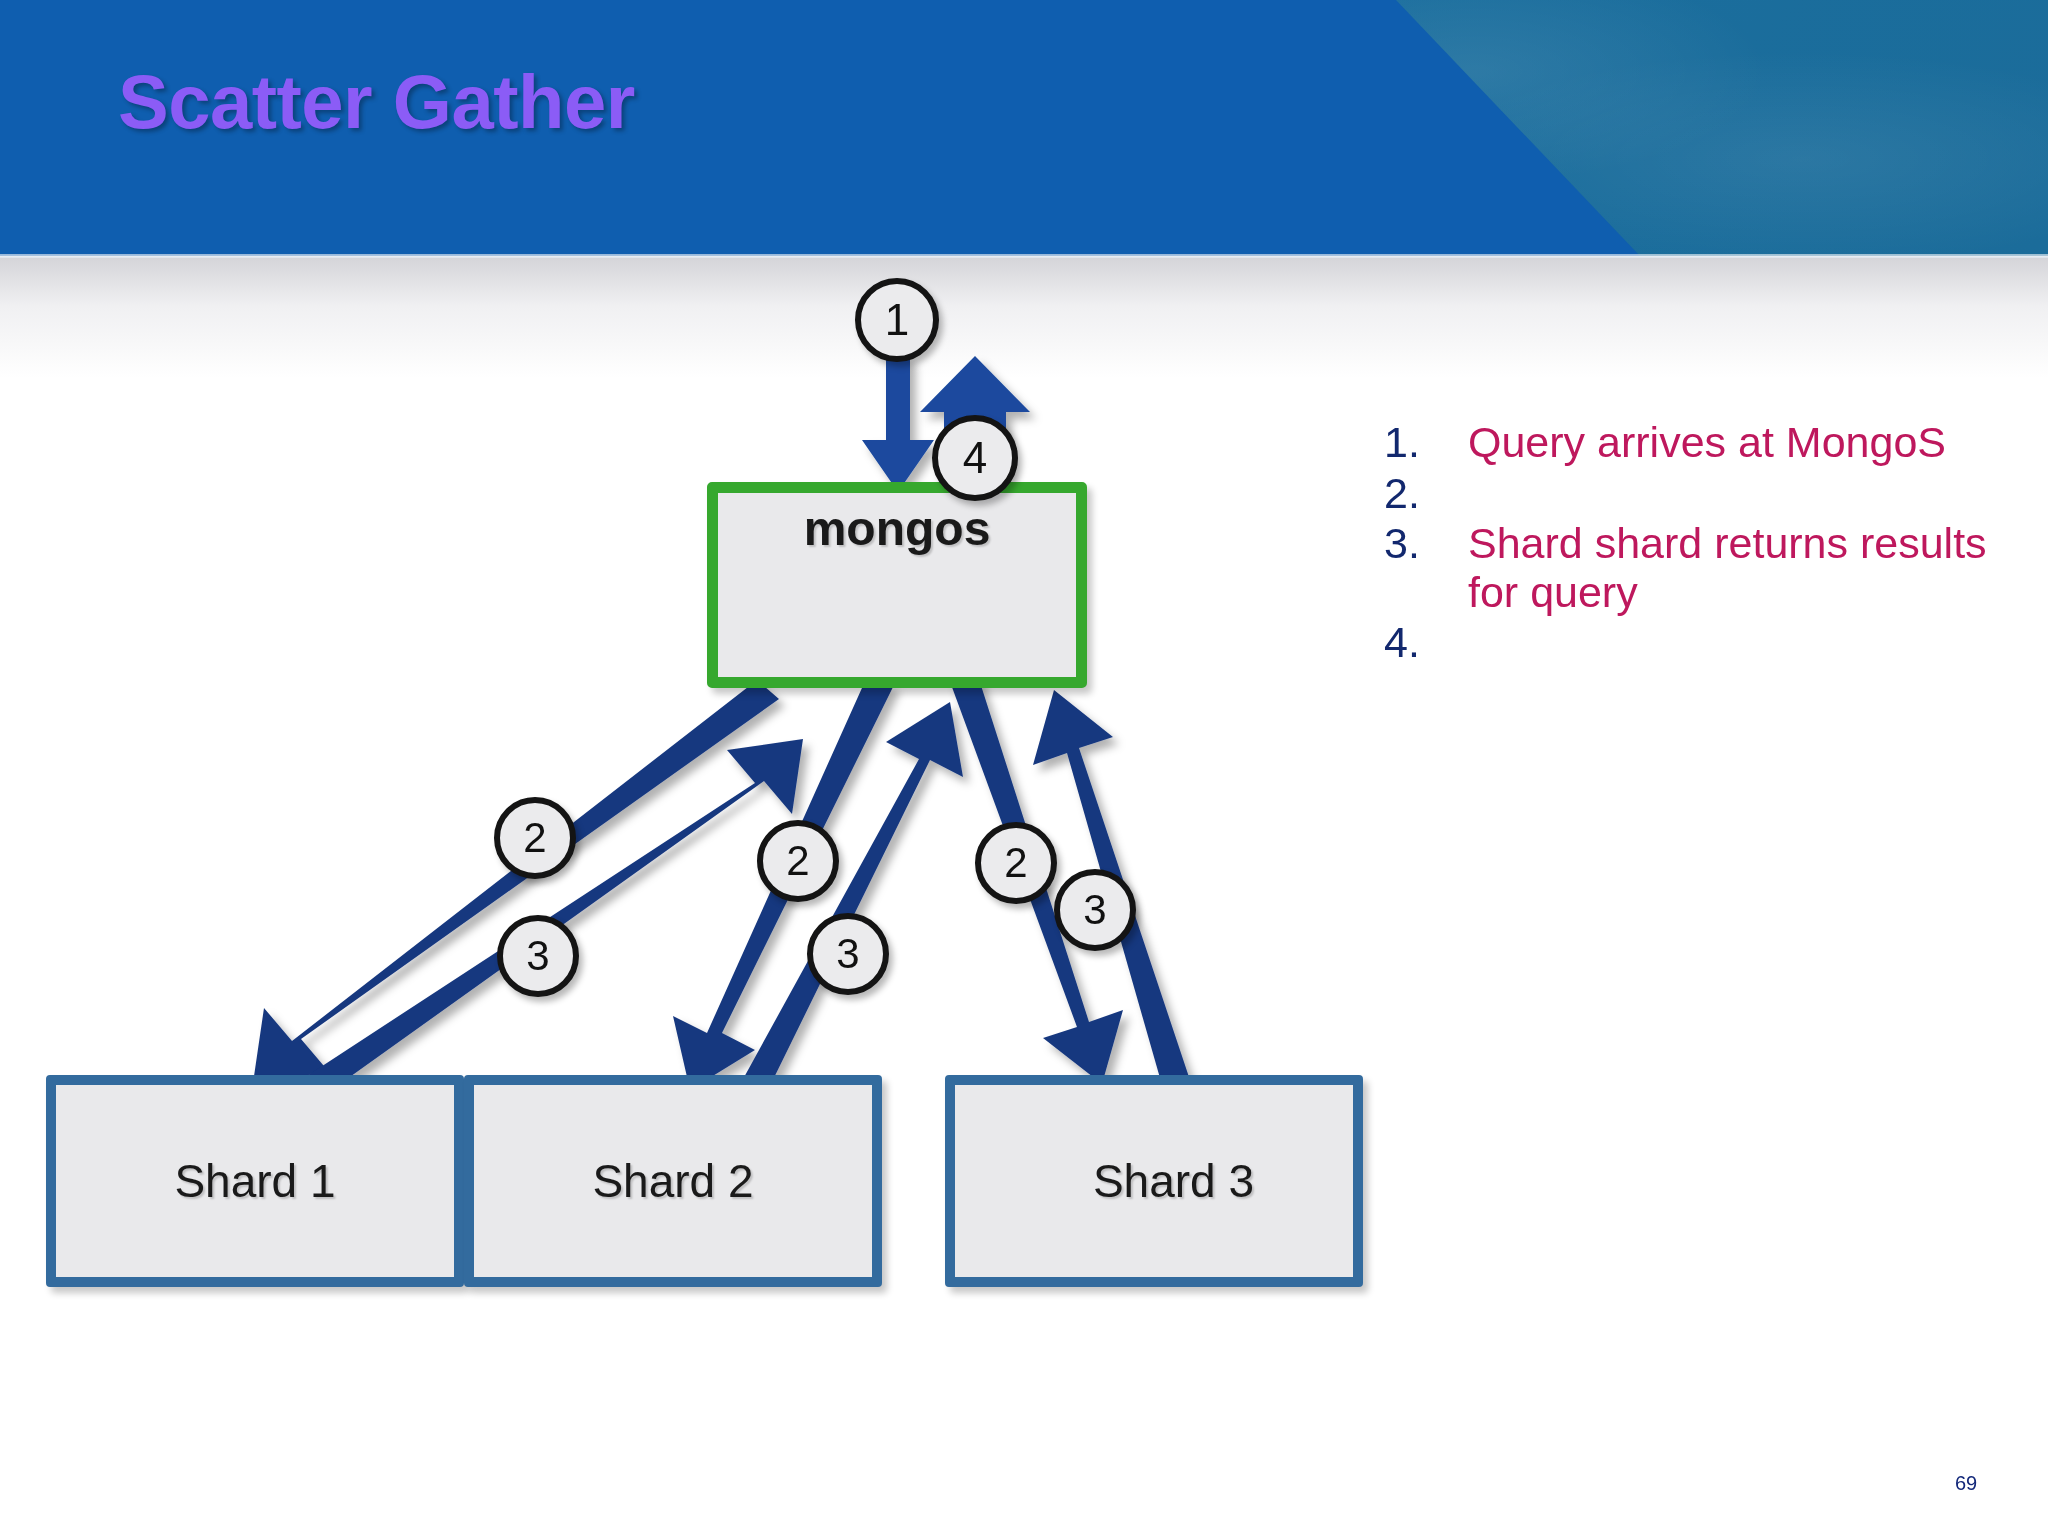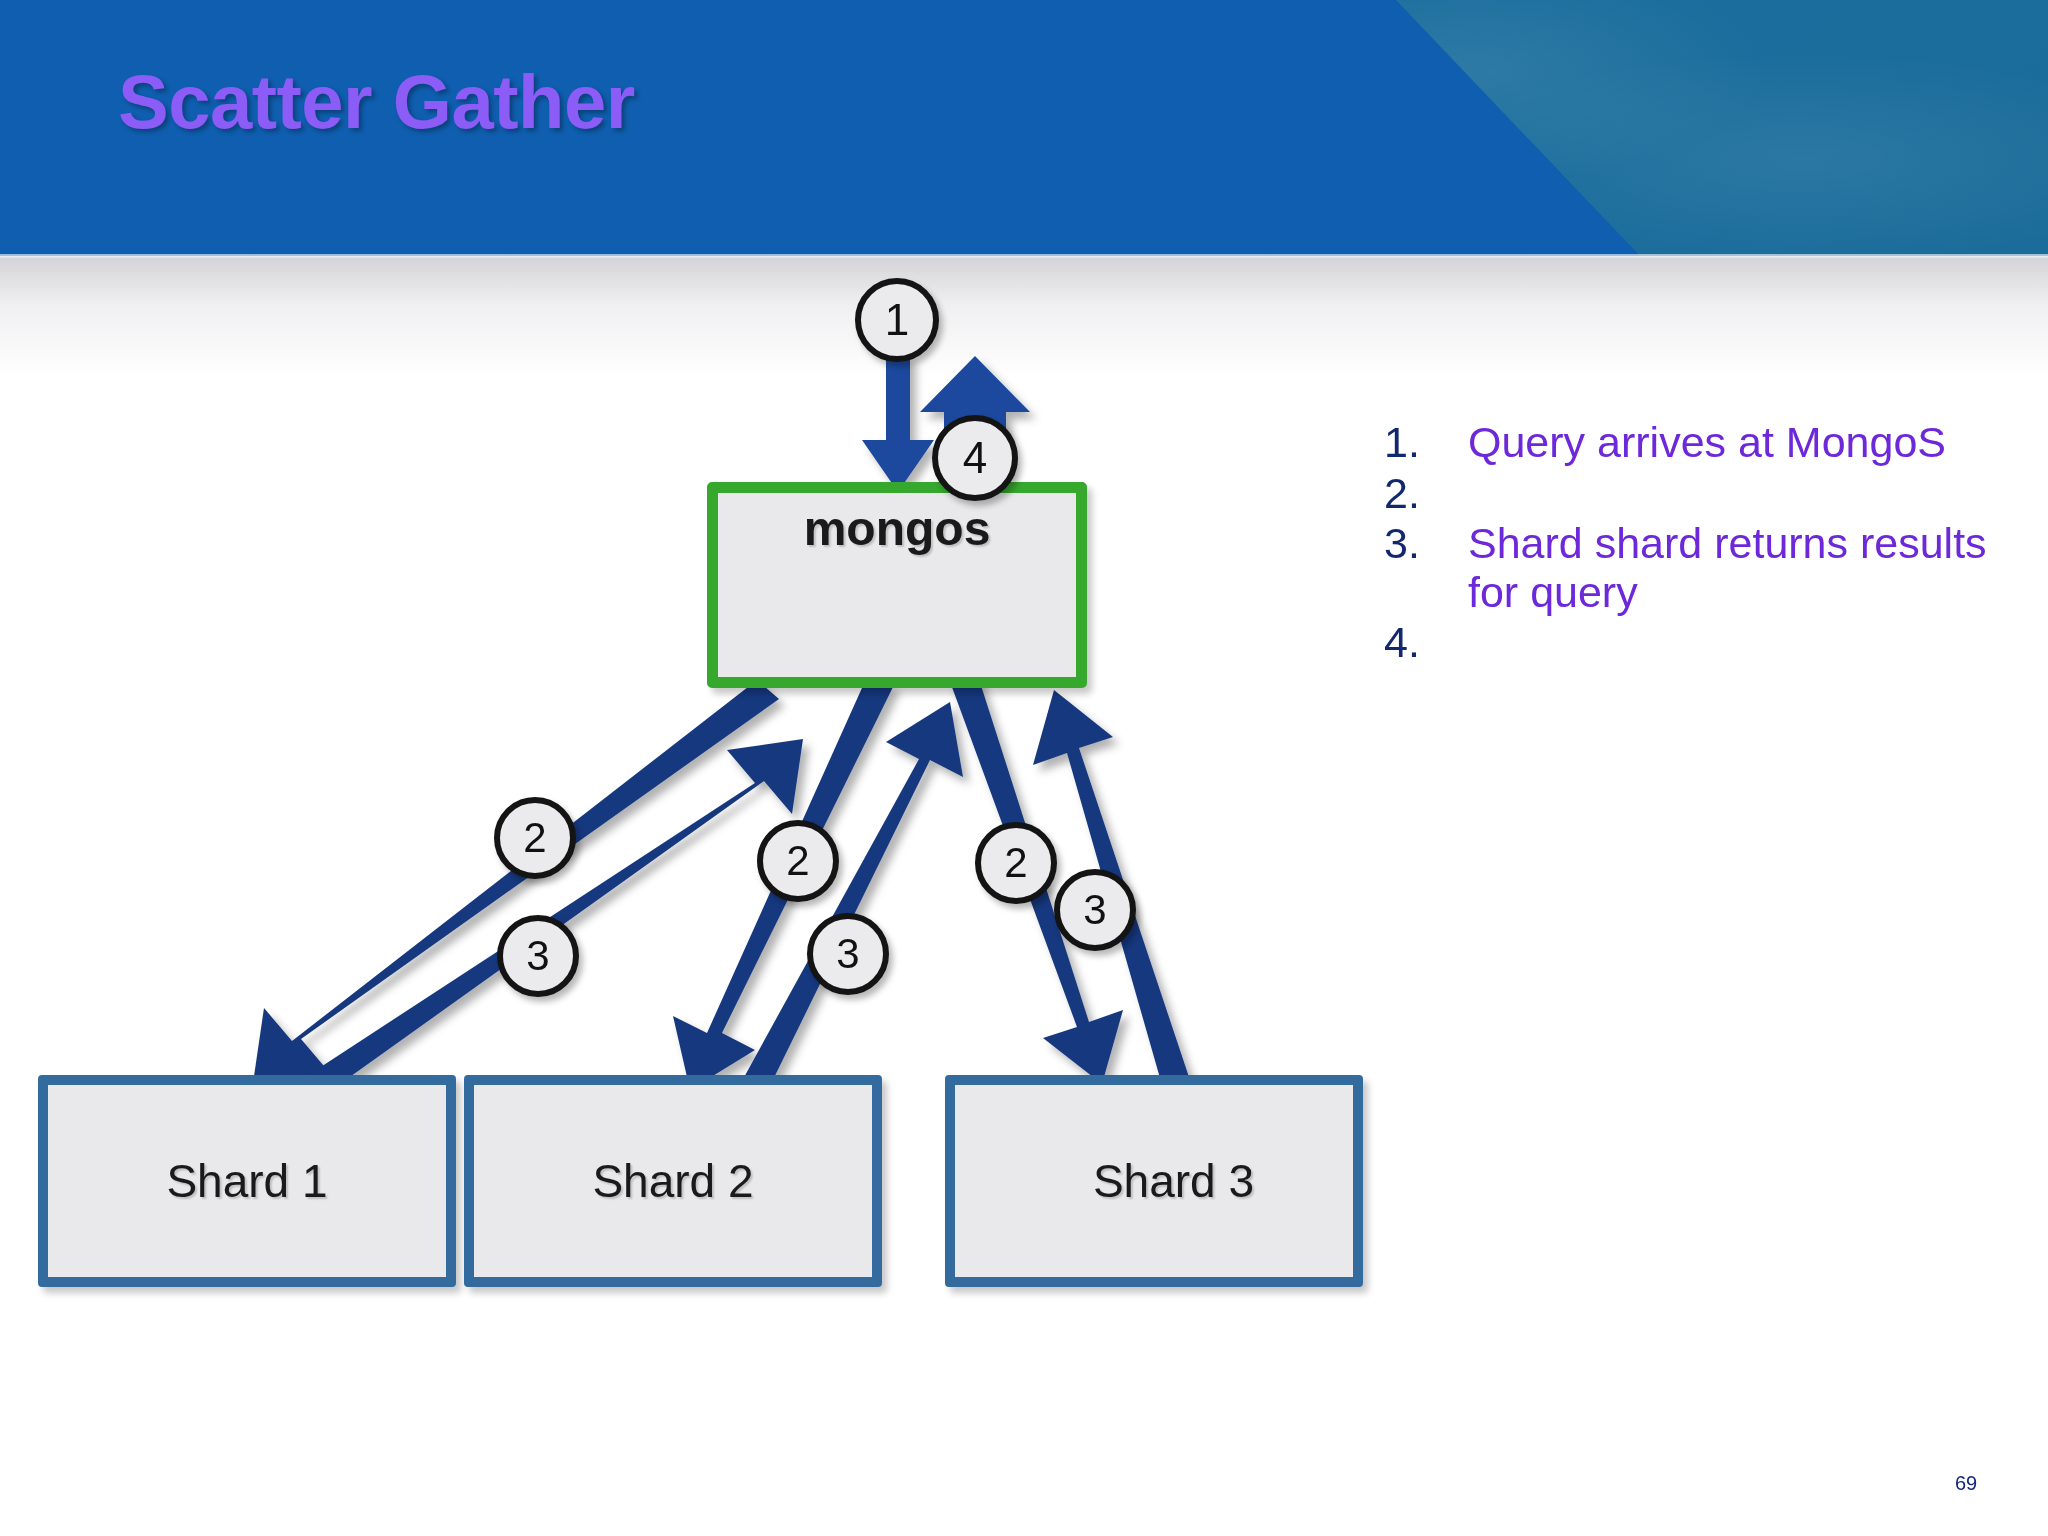--- a/index.html
+++ b/index.html
@@ -125,21 +125,21 @@
   }
   #mongos-box .node-label { font-size: 48px; font-weight: bold; }
 
   .shard-box {
     top: 1075px;
     width: 418px;
     height: 212px;
     border: 10px solid #336b9e;
     border-radius: 4px;
   }
-  #shard-1-box { left: 38px; }
+  #shard-1-box { left: 46px; }
   #shard-2-box { left: 464px; }
   #shard-3-box { left: 945px; padding-left: 39px; }
 
   
   .step-circle {
     position: absolute;
     box-sizing: border-box;
     background: #ebebed;
     border: 6px solid #141414;
     border-radius: 50%;
@@ -168,21 +168,21 @@
     font-size: 43px;
     line-height: 1.13;
   }
   .step-num {
     width: 84px;
     flex: 0 0 84px;
     color: #12286e;
   }
   .step-text {
     flex: 1 1 auto;
-    color: #6d28d9;
+    color: #be185d;
   }
 
   #page-number {
     position: absolute;
     left: 1955px;
     top: 1472px;
     font-size: 20px;
     color: #13287a;
   }
 </style>

